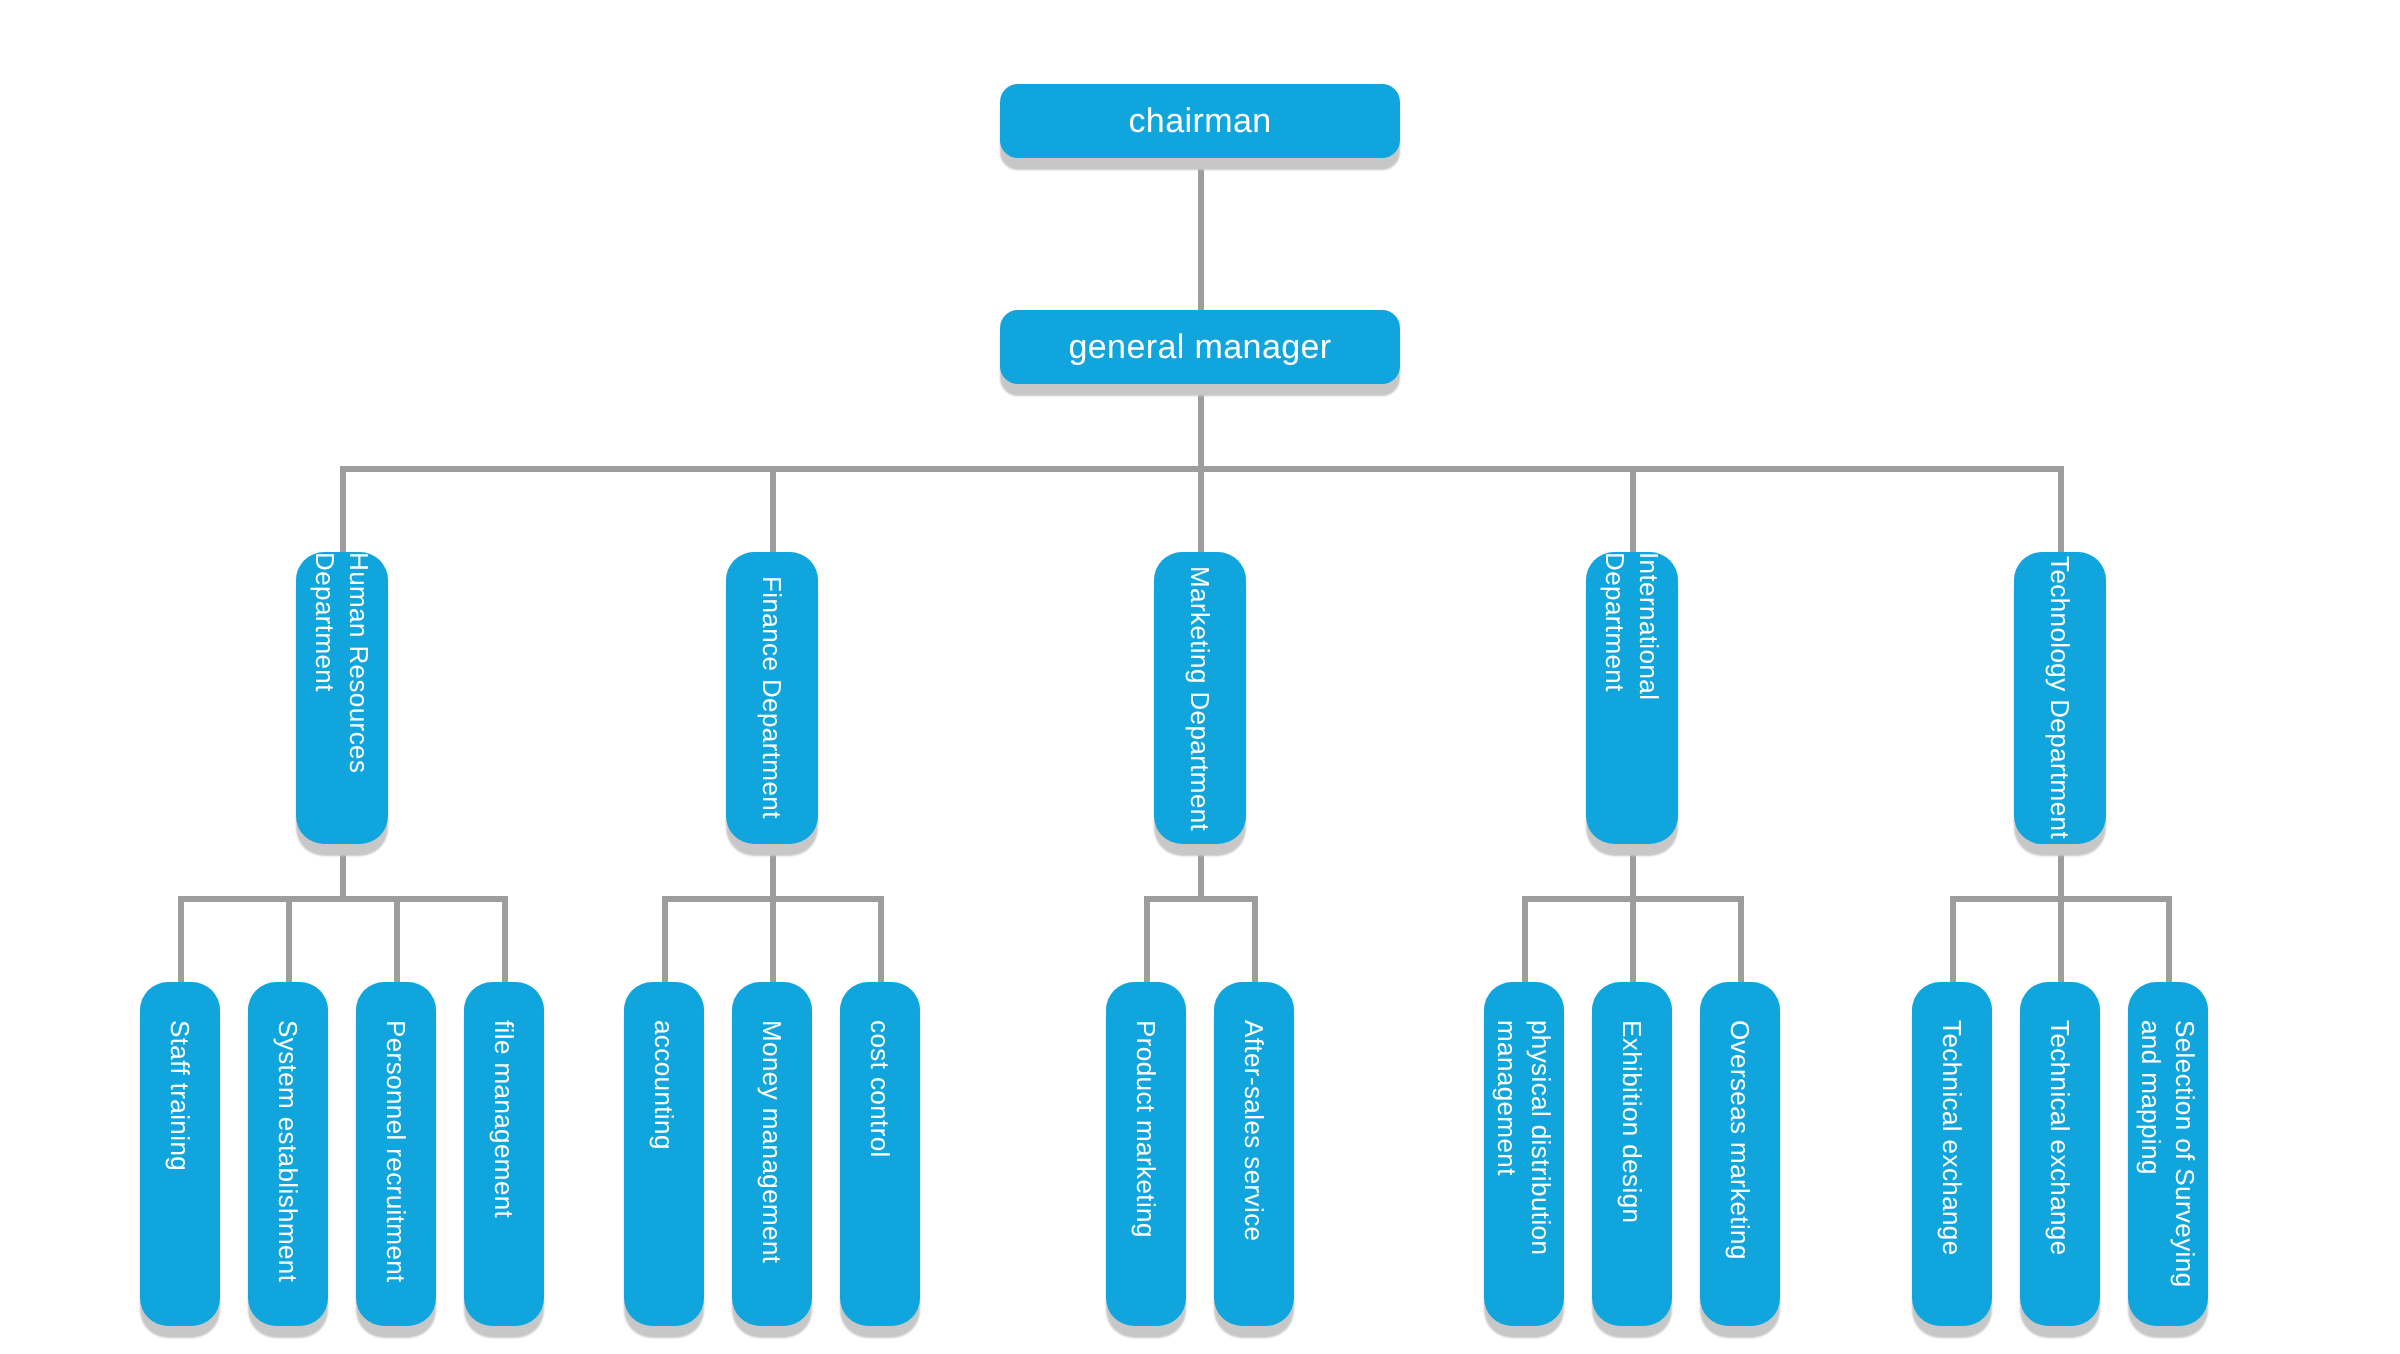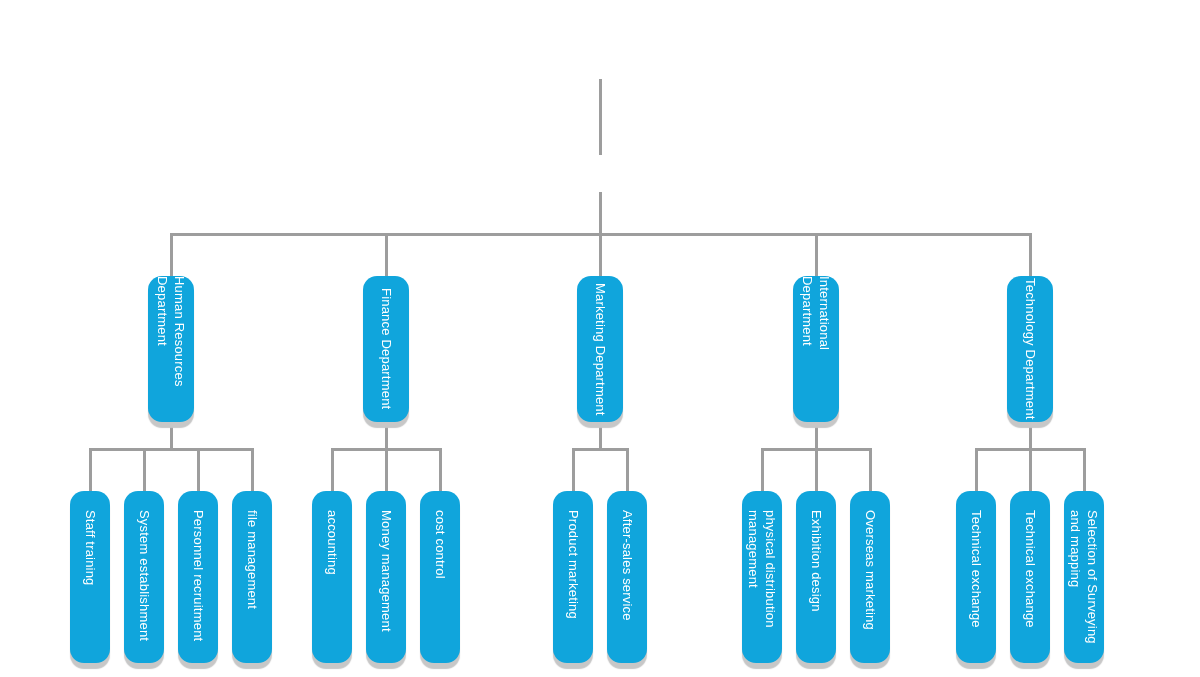--- a/index.html
+++ b/index.html
@@ -69,20 +69,26 @@
   <div class="vline" style="left:438.5px;top:448px;height:45px;"></div>
   <div class="vline" style="left:571.5px;top:448px;height:45px;"></div>
   <div class="vline" style="left:625.5px;top:448px;height:45px;"></div>
   <div class="vline" style="left:760.5px;top:448px;height:45px;"></div>
   <div class="vline" style="left:814.5px;top:448px;height:45px;"></div>
   <div class="vline" style="left:868.5px;top:448px;height:45px;"></div>
   <div class="vline" style="left:974.5px;top:448px;height:45px;"></div>
   <div class="vline" style="left:1028.5px;top:448px;height:45px;"></div>
   <div class="vline" style="left:1082.5px;top:448px;height:45px;"></div>
 
+  <div class="node hnode" style="left:500px;top:42px;">
+    <span>chairman</span>
+  </div>
+  <div class="node hnode" style="left:500px;top:155px;">
+    <span>general manager</span>
+  </div>
 
   <div class="node vnode dept" style="left:148px;">
     <span class="vtext">Human Resources Department</span>
   </div>
   <div class="node vnode dept" style="left:363px;">
     <span class="vtext">Finance Department</span>
   </div>
   <div class="node vnode dept" style="left:577px;">
     <span class="vtext">Marketing Department</span>
   </div>

